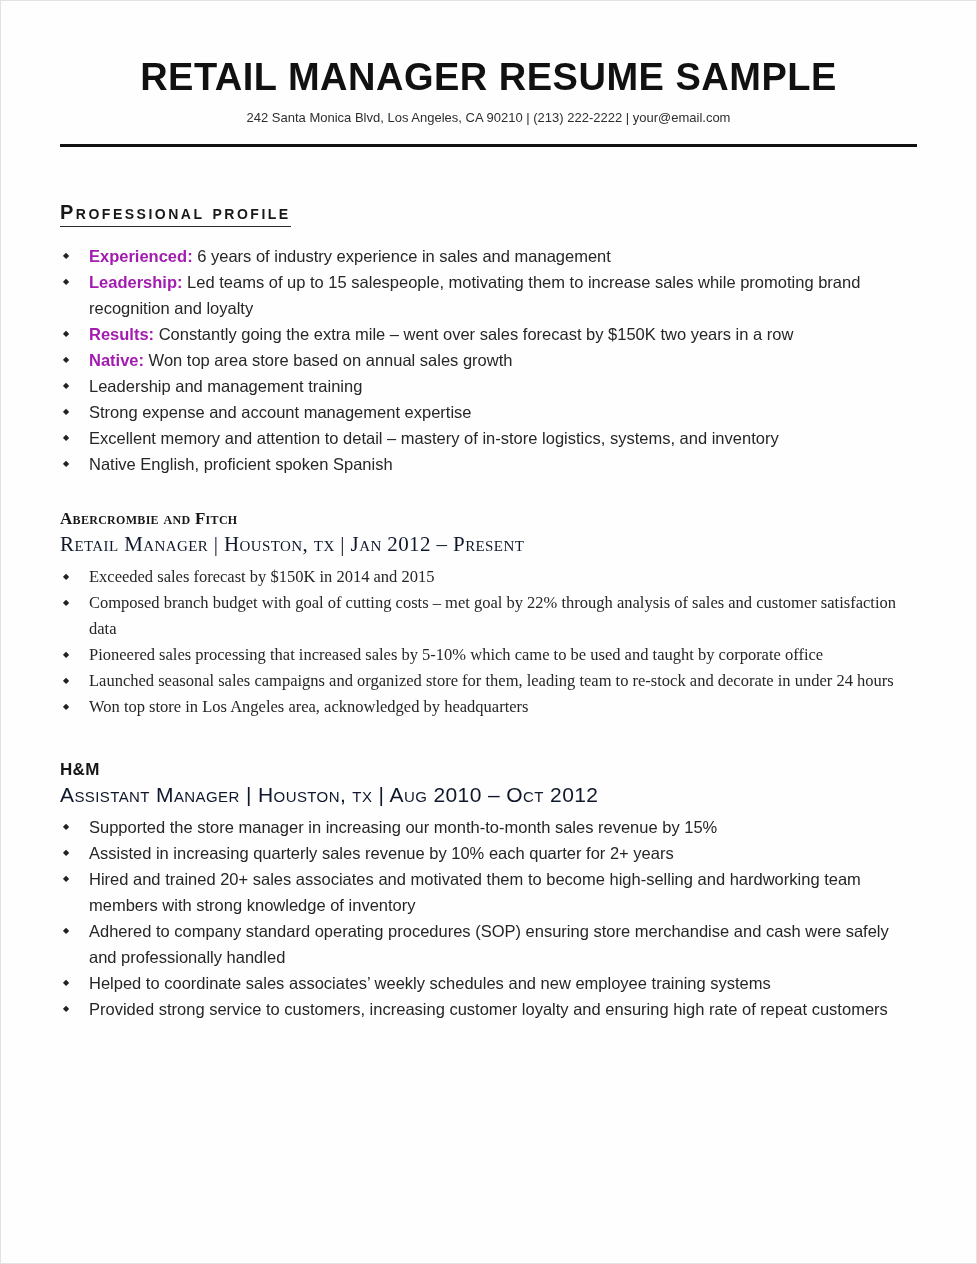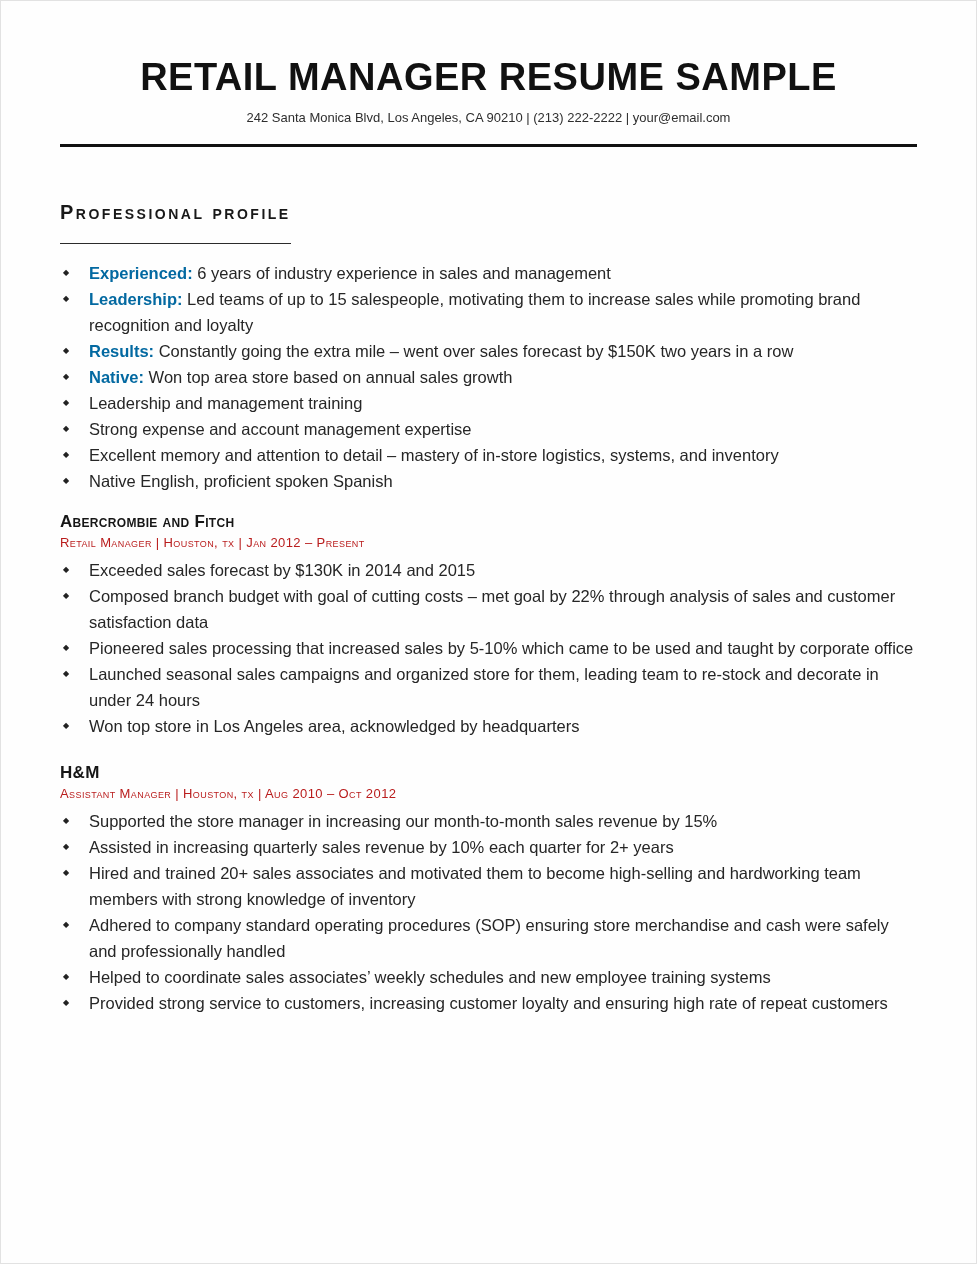--- a/index.html
+++ b/index.html
@@ -52,21 +52,21 @@
     font-size: 20px;
     font-weight: 700;
     letter-spacing: 2.5px;
     font-variant: small-caps;
     text-transform: lowercase;
     color: #181818;
   }
   .sec-heading .sec-inner {
     display: inline-block;
     border-bottom: 1px solid #2b2b2b;
-    padding-bottom: 19px;
+    padding-bottom: 2px;
   }
   .sec-heading .sec-inner::first-letter { text-transform: uppercase; }
   section.first .sec-heading { margin-top: 54px; }
   
   .keepcase { text-transform: none; }
 
   ul.bullets {
     list-style: none;
     margin: 0;
     padding: 0;
@@ -80,39 +80,39 @@
   }
   .marker {
     flex: 0 0 29px;
     font-size: 8px;
     line-height: 26px;
     color: #222;
     padding-left: 3px;
     box-sizing: border-box;
   }
   .txt { flex: 1 1 auto; }
-  .txt b { color: #0369a1; }
-
-  
-  .job { margin-top: 24px; }
-  .job.firstjob { margin-top: 18px; }
+  .txt b { color: #a21caf; }
+
+  
+  .job { margin-top: 40px; }
+  .job.firstjob { margin-top: 32px; font-family: Liberation Serif, serif; }
   .company {
     margin: 0 0 3px 0;
     font-size: 17px;
     font-weight: 700;
     letter-spacing: 0.3px;
     font-variant: small-caps;
     color: #161616;
   }
   .jobmeta {
     margin: 0 0 7px 0;
-    font-size: 13px;
+    font-size: 21px;
     letter-spacing: 0.4px;
     font-variant: small-caps;
-    color: #b91c1c;
+    color: #0f172a;
   }
 </style>
 </head>
 <body>
 
 <div class="page">
 
   <header class="header">
     <h1 class="title">RETAIL MANAGER RESUME SAMPLE</h1>
     <div class="contact">242 Santa Monica Blvd, Los Angeles, CA 90210 | (213) 222-2222 | your@email.com</div>
@@ -165,21 +165,21 @@
     </section>
 
     <section>
 
       <div class="job firstjob">
         <h3 class="company">Abercrombie and Fitch</h3>
         <div class="jobmeta">Retail Manager | Houston, tx | Jan 2012 – Present</div>
         <ul class="bullets">
           <li>
             <span class="marker">◆</span>
-            <span class="txt">Exceeded sales forecast by $130K in 2014 and 2015</span>
+            <span class="txt">Exceeded sales forecast by $150K in 2014 and 2015</span>
           </li>
           <li>
             <span class="marker">◆</span>
             <span class="txt">Composed branch budget with goal of cutting costs – met goal by 22% through analysis of sales and customer satisfaction data</span>
           </li>
           <li>
             <span class="marker">◆</span>
             <span class="txt">Pioneered sales processing that increased sales by 5-10% which came to be used and taught by corporate office</span>
           </li>
           <li>

